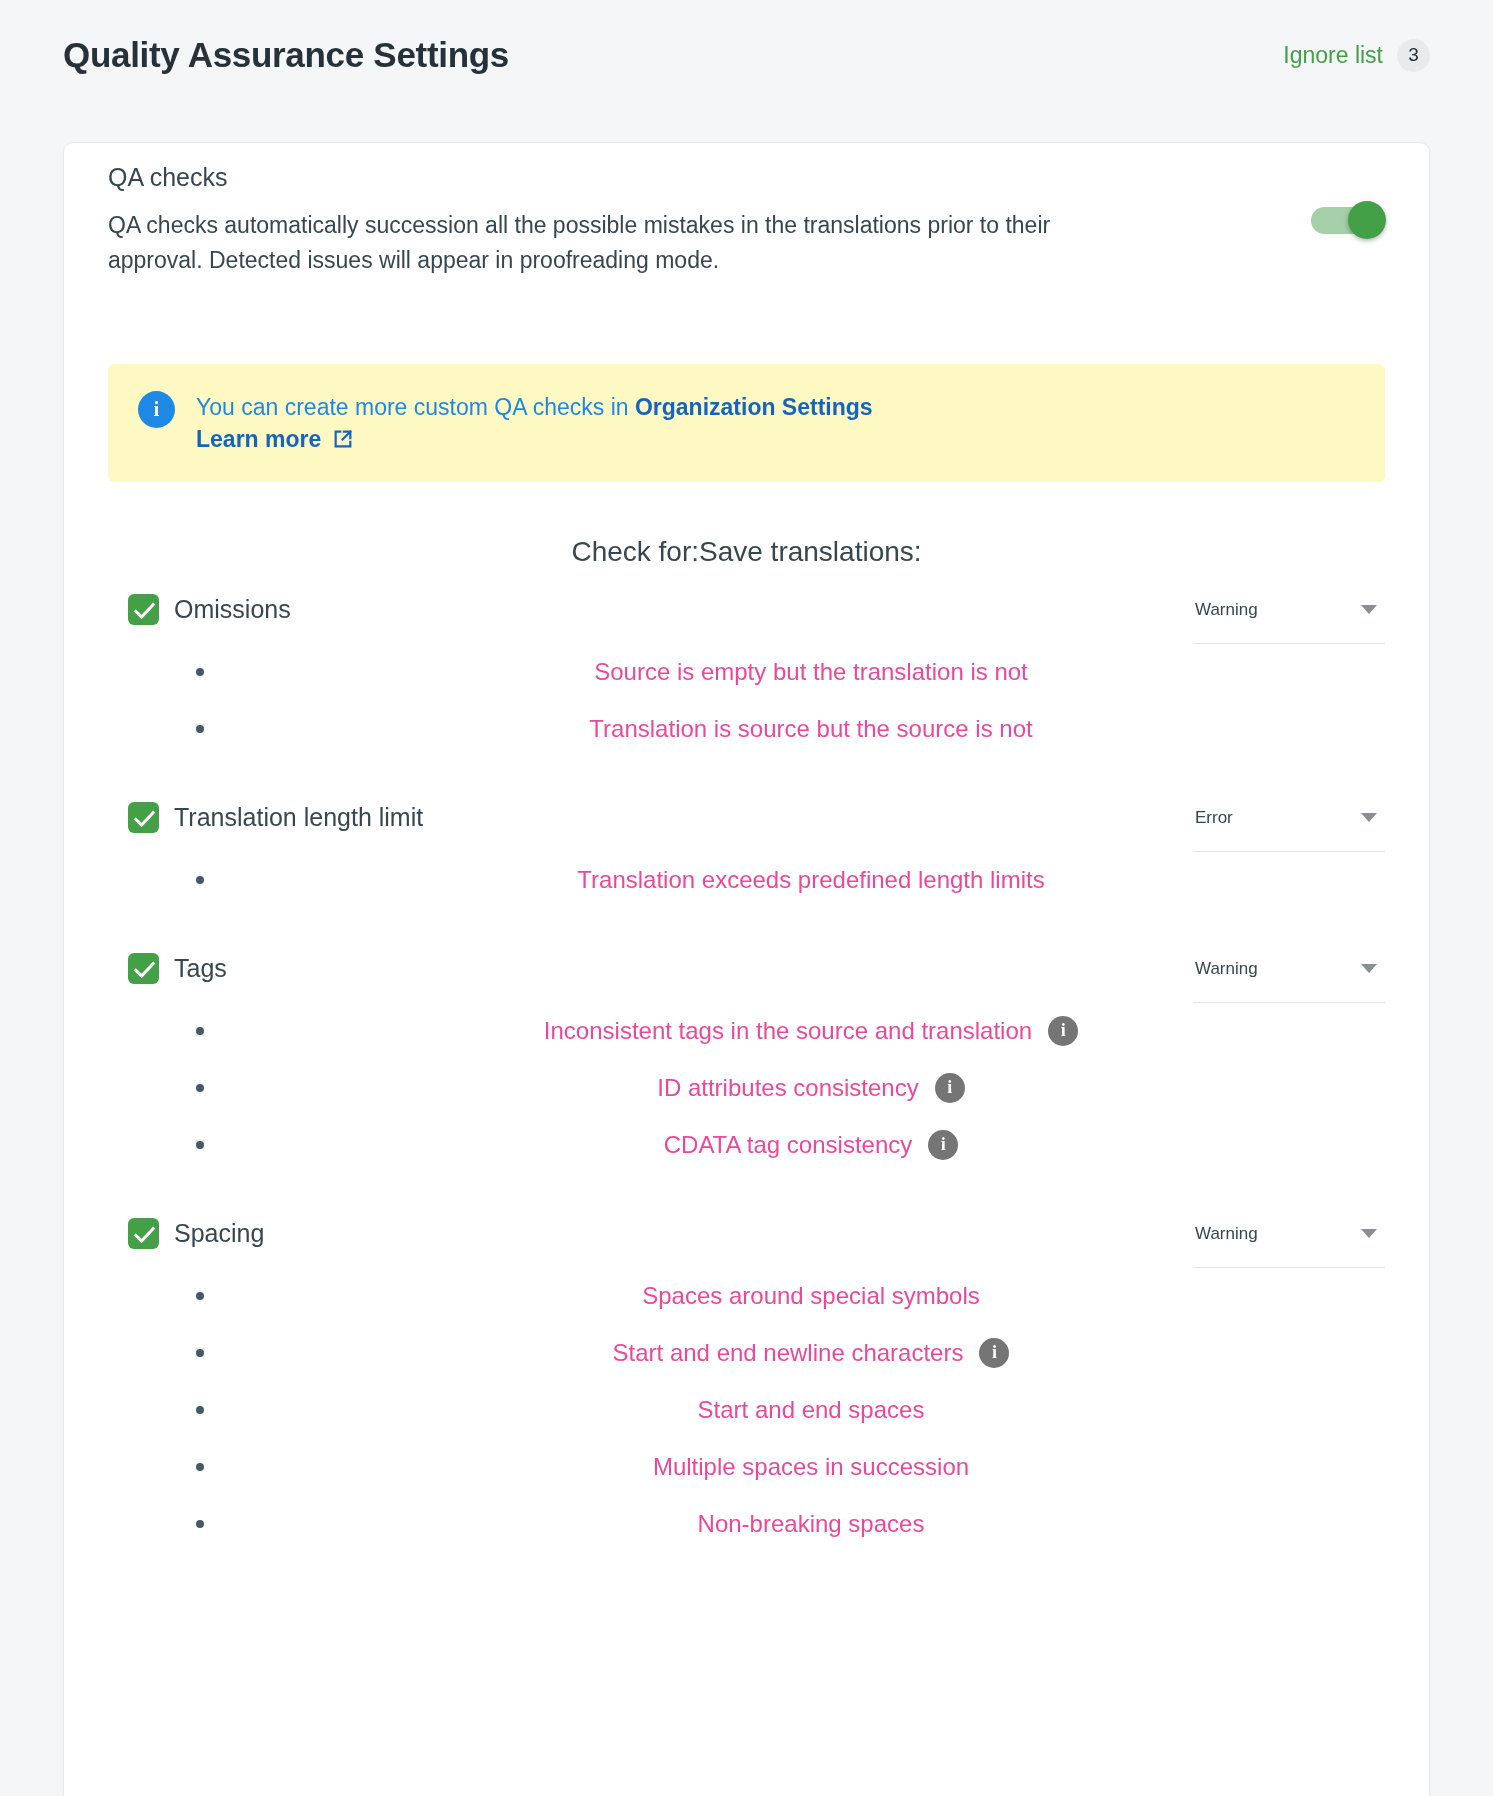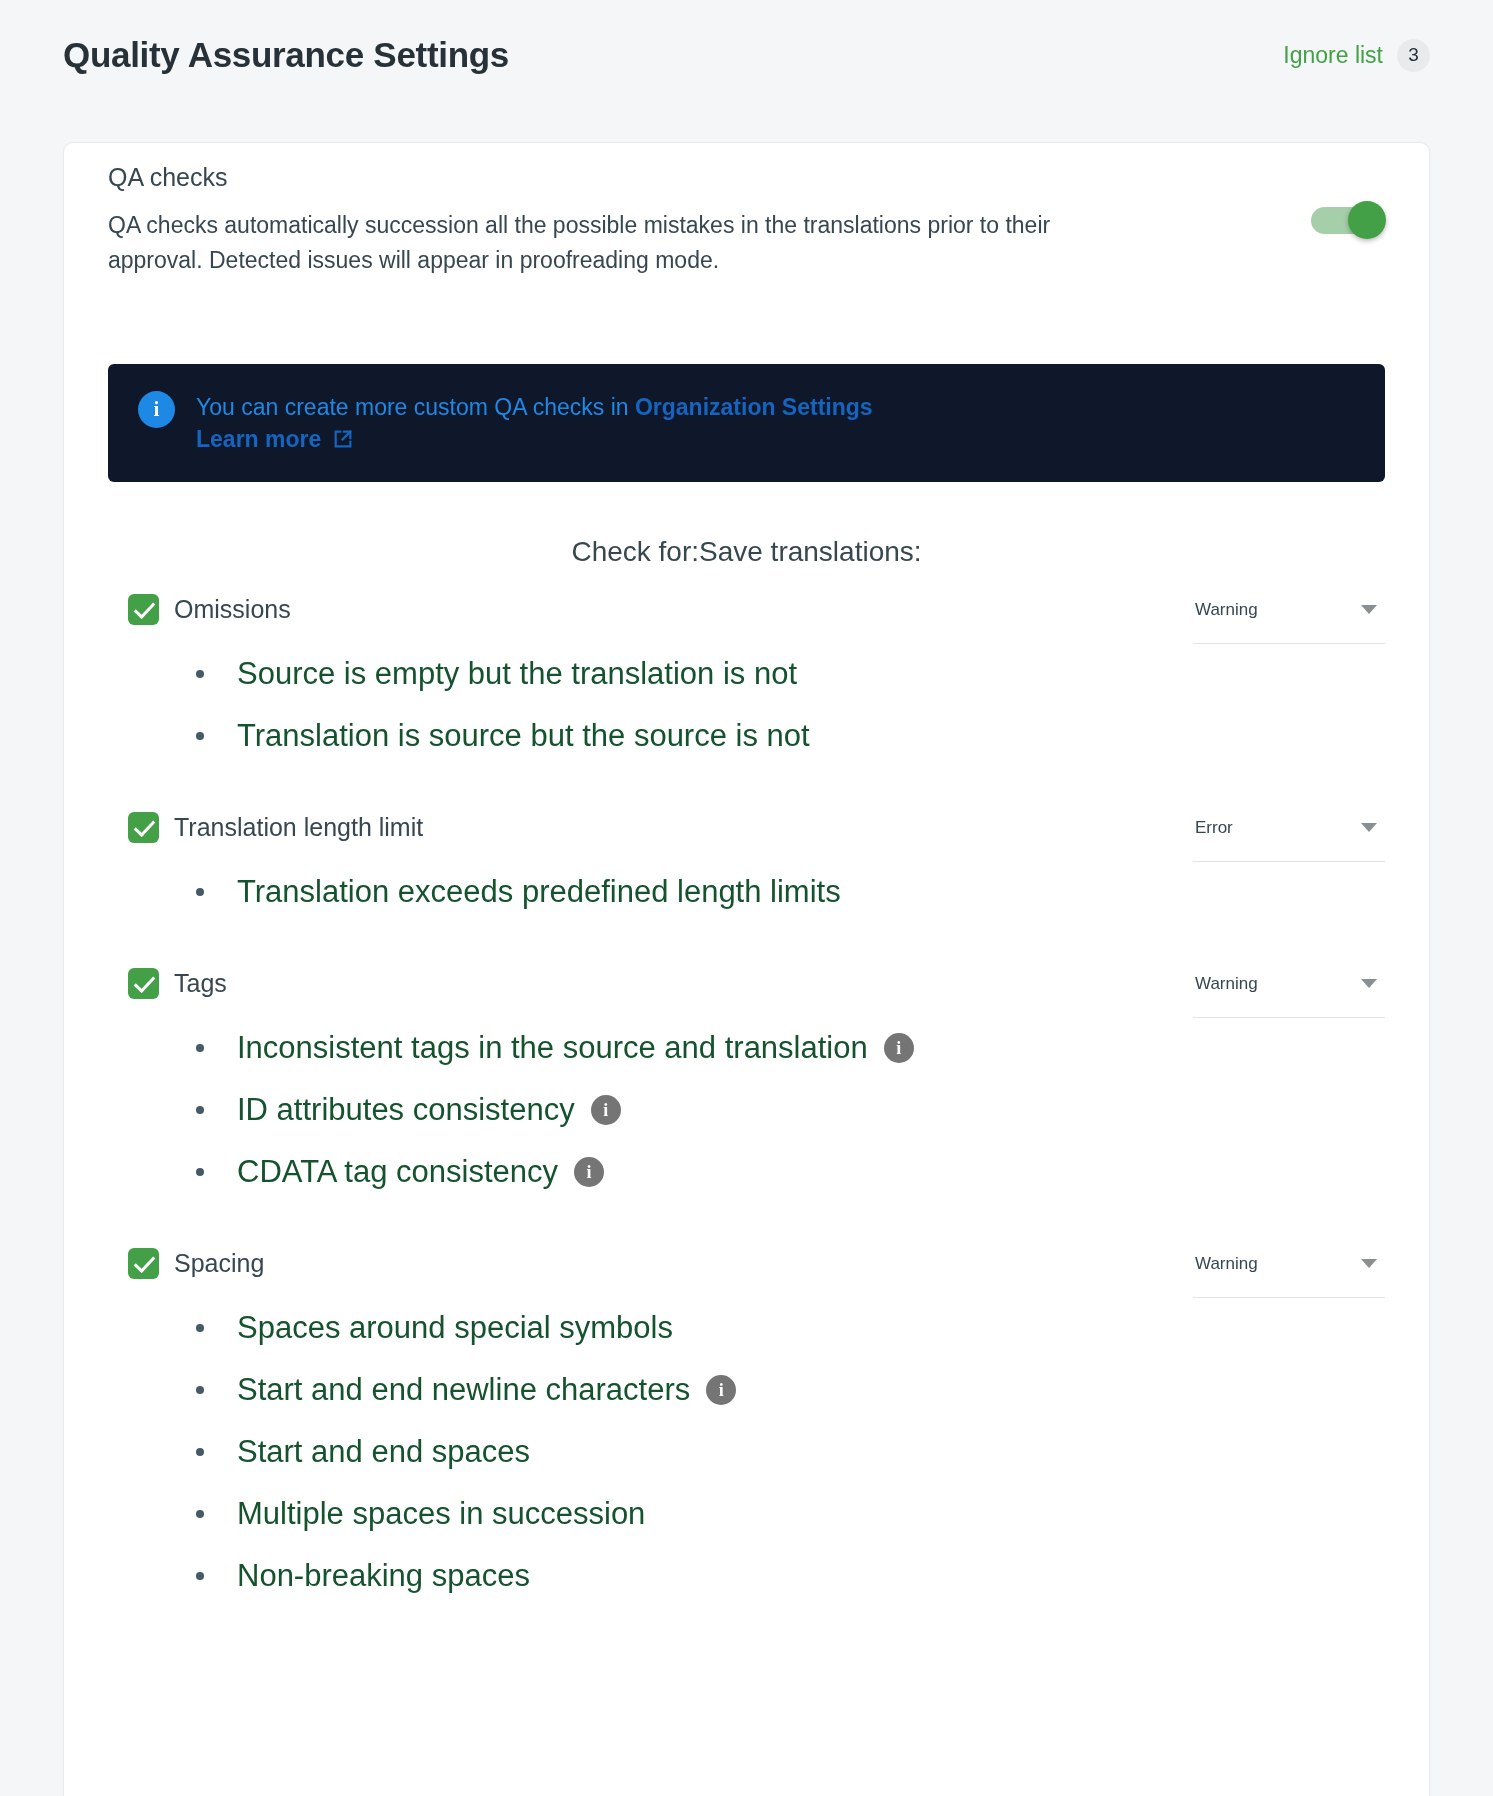--- a/index.html
+++ b/index.html
@@ -51,21 +51,21 @@
   .select-value { font-size: 25px; color: #263238; }
   .caret {
     width: 0; height: 0;
     border-left: 9px solid transparent; border-right: 9px solid transparent;
     border-top: 10px solid #8A8F94;
   }
   .helper { margin: 18px 0 0 0; font-size: 21px; color: #9AA1A6; }
 
   
   .info-box {
-    margin-top: 86px; background: #0f172a; border-radius: 6px;
+    margin-top: 86px; background: #fef9c3; border-radius: 6px;
     padding: 27px 30px; display: flex; align-items: flex-start;
   }
   .info-badge {
     flex: 0 0 37px; width: 37px; height: 37px; border-radius: 50%;
     background: #1E88E5; color: #FFFFFF; display: flex; align-items: center; justify-content: center;
   }
   .info-badge::after { content: "i"; font-size: 21px; font-weight: 700; font-family: "Liberation Serif", serif; }
   .info-text { margin-left: 21px; font-size: 23px; line-height: 32px; color: #1E88E5; }
   .info-text strong, .learn-link { color: #1565C0; font-weight: 700; }
   .learn-link { text-decoration: none; cursor: pointer; display: inline-flex; align-items: center; gap: 11px; }
@@ -90,21 +90,21 @@
   .severity {
     margin-left: auto; width: 192px; display: flex; align-items: center; justify-content: space-between;
     border-bottom: 1px solid #E1E3E6; padding: 0 8px 18px 2px; cursor: pointer; line-height: 31px;
   }
   .severity-value { font-size: 17px; color: #37474F; }
   .severity .caret { border-left-width: 8px; border-right-width: 8px; border-top-width: 9px; }
 
   .check-items { list-style: none; margin: 0; padding: 0; }
   .check-items li {
     position: relative; margin-top: 26px; padding-left: 129px; min-height: 31px;
-    display: flex; align-items: center; font-size: 31px; color: #14532d;
+    display: flex; align-items: center; font-size: 24px; color: #ec4899; justify-content: center;
   }
   .check-items li:first-child { margin-top: 12px; }
   .check-items li::before {
     content: ""; position: absolute; left: 88px; top: 50%; transform: translateY(-50%);
     width: 8px; height: 8px; border-radius: 50%; background: #455A64;
   }
   .mini-info {
     margin-left: 16px; width: 30px; height: 30px; border-radius: 50%; background: #757575;
     color: #FFFFFF; display: inline-flex; align-items: center; justify-content: center; cursor: pointer;
   }

